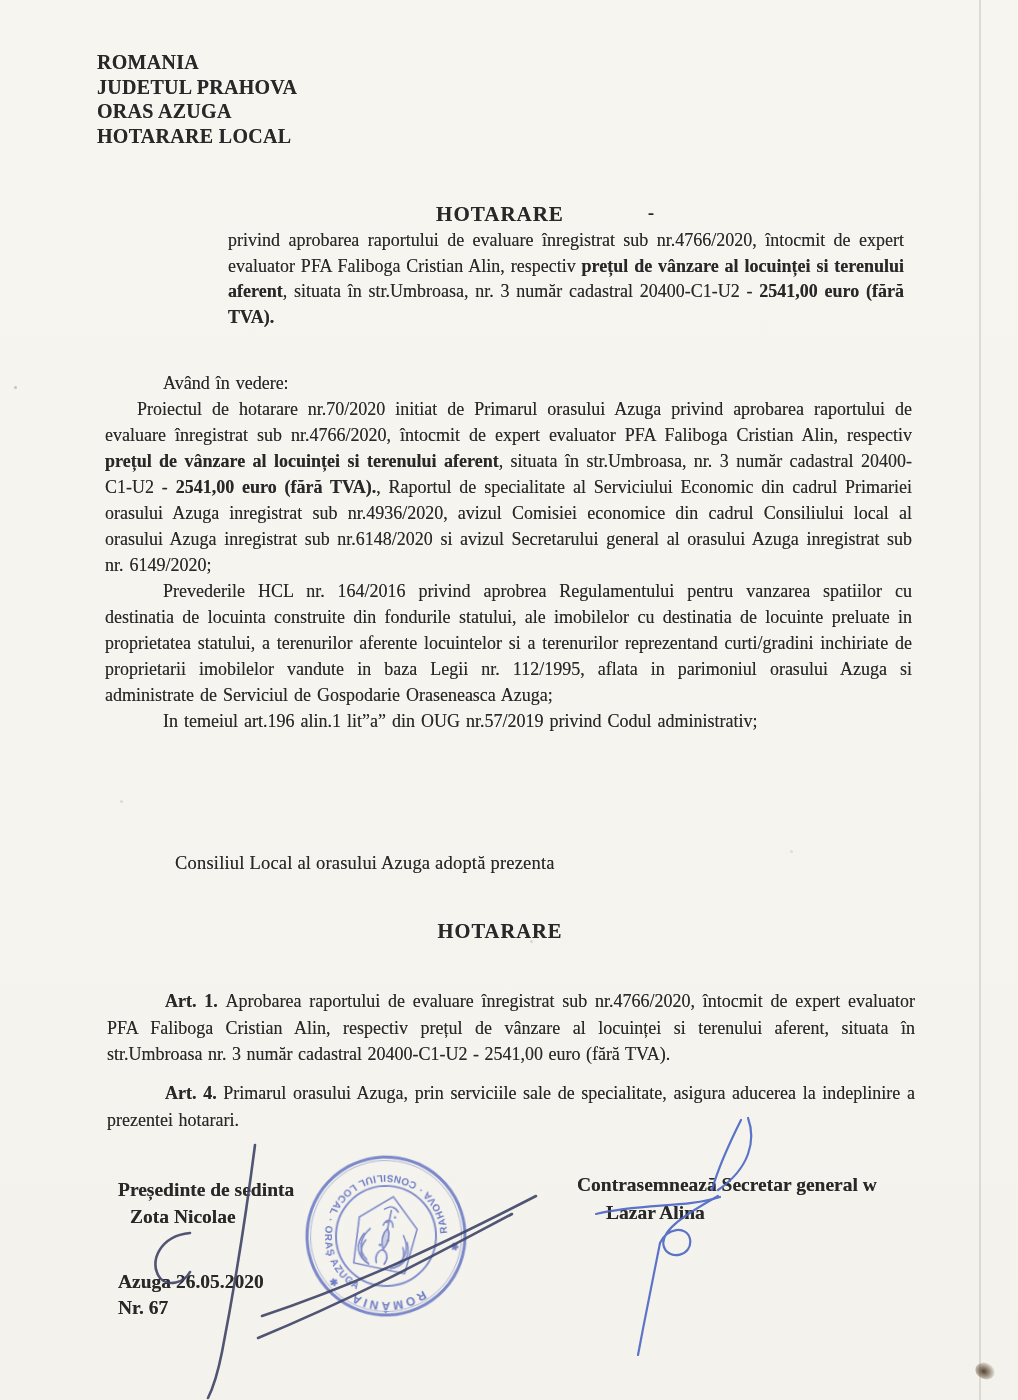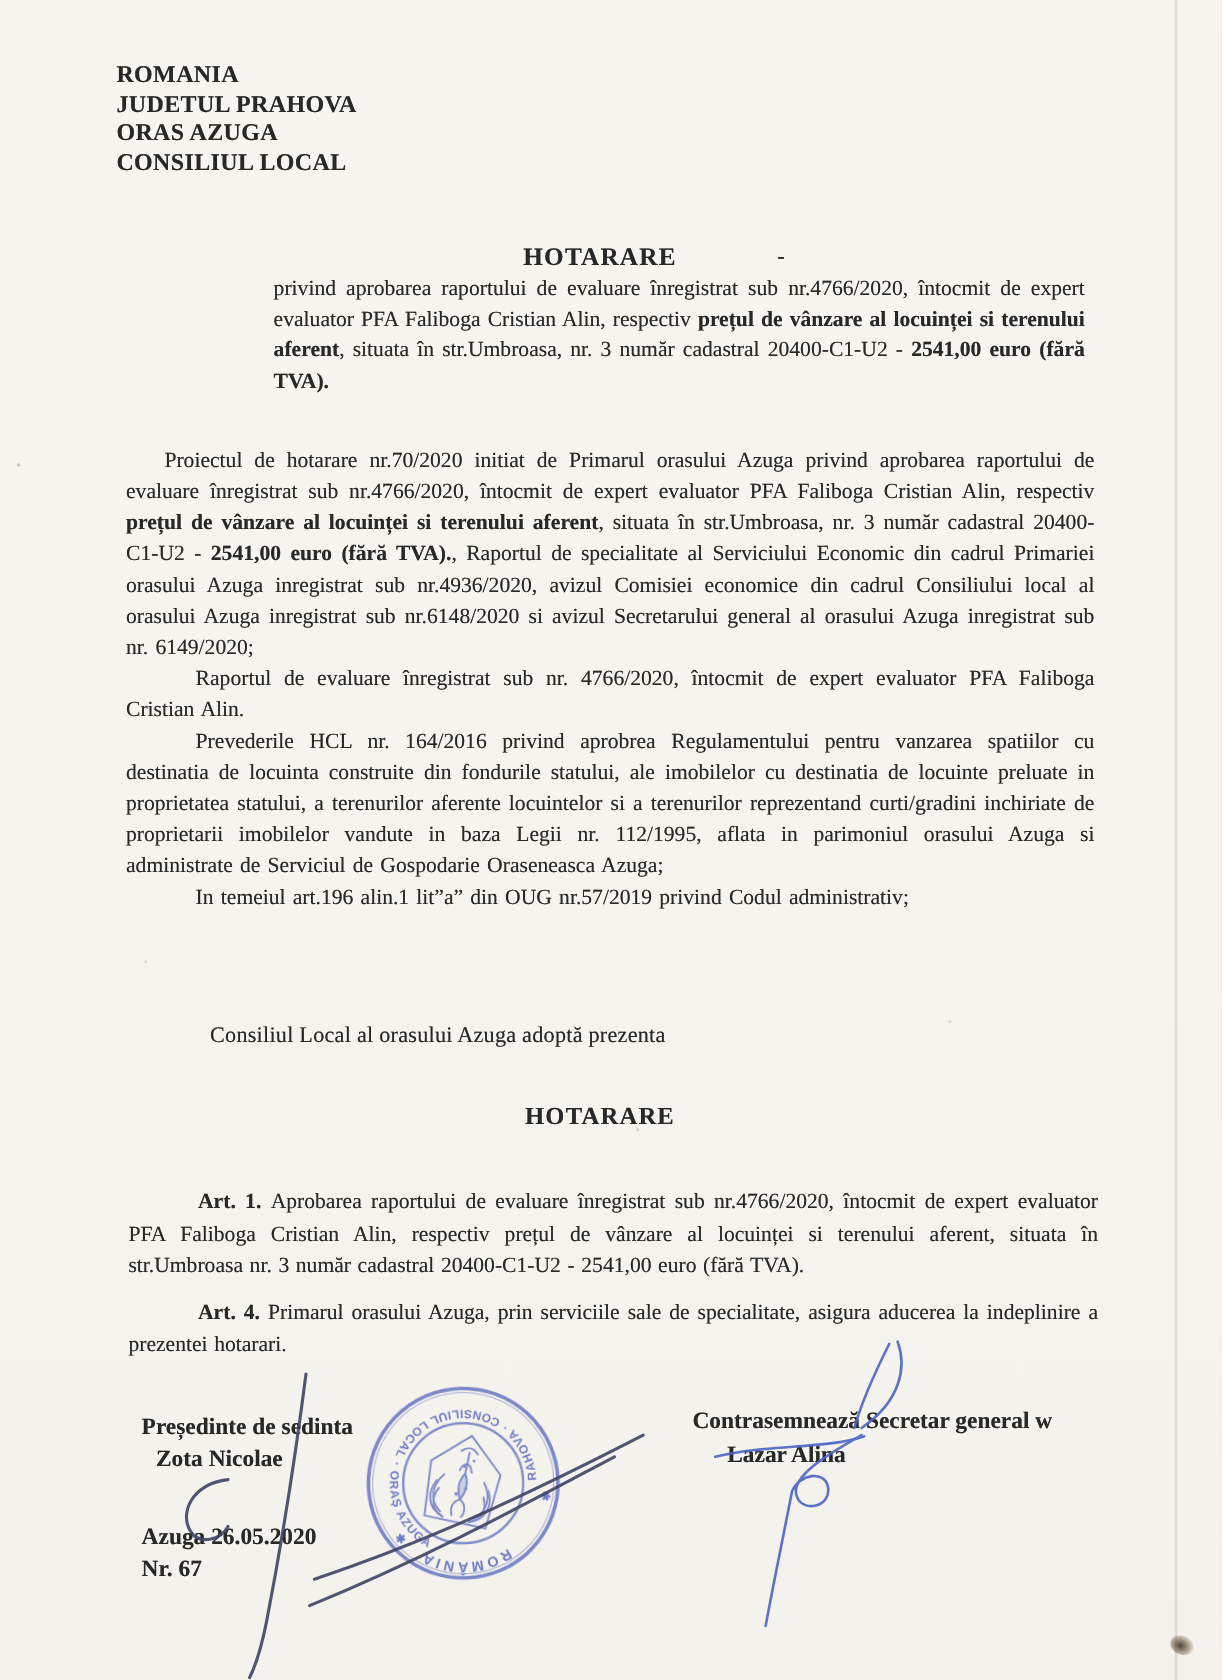--- a/index.html
+++ b/index.html
@@ -43,31 +43,31 @@
 </style>
 </head>
 <body>
 
 <div class="page">
 
   <div class="abs header doc-text">
     <div>ROMANIA</div>
     <div>JUDETUL PRAHOVA</div>
     <div>ORAS AZUGA</div>
-    <div>CONSILIUL LOCAL</div>
+    <div>HOTARARE LOCAL</div>
   </div>
 
   <div class="abs title doc-text">HOTARARE</div>
   <div class="abs title-dash doc-text">-</div>
 
   <div class="abs intro doc-text"><span>privind aprobarea raportului de evaluare înregistrat sub nr.4766/2020, întocmit de expert evaluator PFA Faliboga Cristian Alin, respectiv </span><span class="b">prețul de vânzare al locuinței si terenului aferent</span><span>, situata în str.Umbroasa, nr. 3 număr cadastral 20400-C1-U2 - </span><span class="b">2541,00 euro (fără TVA).</span></div>
 
   <div class="abs bodyblock doc-text">
+    <p class="ind-lg">Având în vedere:</p>
     <p class="ind-sm"><span>Proiectul de hotarare nr.70/2020 initiat de Primarul orasului Azuga privind aprobarea raportului de evaluare înregistrat sub nr.4766/2020, întocmit de expert evaluator PFA Faliboga Cristian Alin, respectiv </span><span class="b">prețul de vânzare al locuinței si terenului aferent</span><span>, situata în str.Umbroasa, nr. 3 număr cadastral 20400-C1-U2 - </span><span class="b">2541,00 euro (fără TVA).</span><span>, Raportul de specialitate al Serviciului Economic din cadrul Primariei orasului Azuga inregistrat sub nr.4936/2020, avizul Comisiei economice din cadrul Consiliului local al orasului Azuga inregistrat sub nr.6148/2020 si avizul Secretarului general al orasului Azuga inregistrat sub nr. 6149/2020;</span></p>
-    <p class="ind-lg"><span>Raportul de evaluare înregistrat sub nr. 4766/2020, întocmit de expert evaluator PFA Faliboga Cristian Alin.</span></p>
     <p class="ind-lg"><span>Prevederile HCL nr. 164/2016 privind aprobrea Regulamentului pentru vanzarea spatiilor cu destinatia de locuinta construite din fondurile statului, ale imobilelor cu destinatia de locuinte preluate in proprietatea statului, a terenurilor aferente locuintelor si a terenurilor reprezentand curti/gradini inchiriate de proprietarii imobilelor vandute in baza Legii nr. 112/1995, aflata in parimoniul orasului Azuga si administrate de Serviciul de Gospodarie Oraseneasca Azuga;</span></p>
     <p class="ind-lg"><span>In temeiul art.196 alin.1 lit”a” din OUG nr.57/2019 privind Codul administrativ;</span></p>
   </div>
 
   <div class="abs adopt doc-text">Consiliul Local al orasului Azuga adoptă prezenta</div>
 
   <div class="abs title2 doc-text">HOTARARE</div>
 
   <div class="abs article art1 doc-text">
       <p class="ind-lg" style="margin:0"><span class="b">Art. 1. </span><span>Aprobarea raportului de evaluare înregistrat sub nr.4766/2020, întocmit de expert evaluator PFA Faliboga Cristian Alin, respectiv prețul de vânzare al locuinței si terenului aferent, situata în str.Umbroasa nr. 3 număr cadastral 20400-C1-U2 - 2541,00 euro (fără TVA).</span></p>

